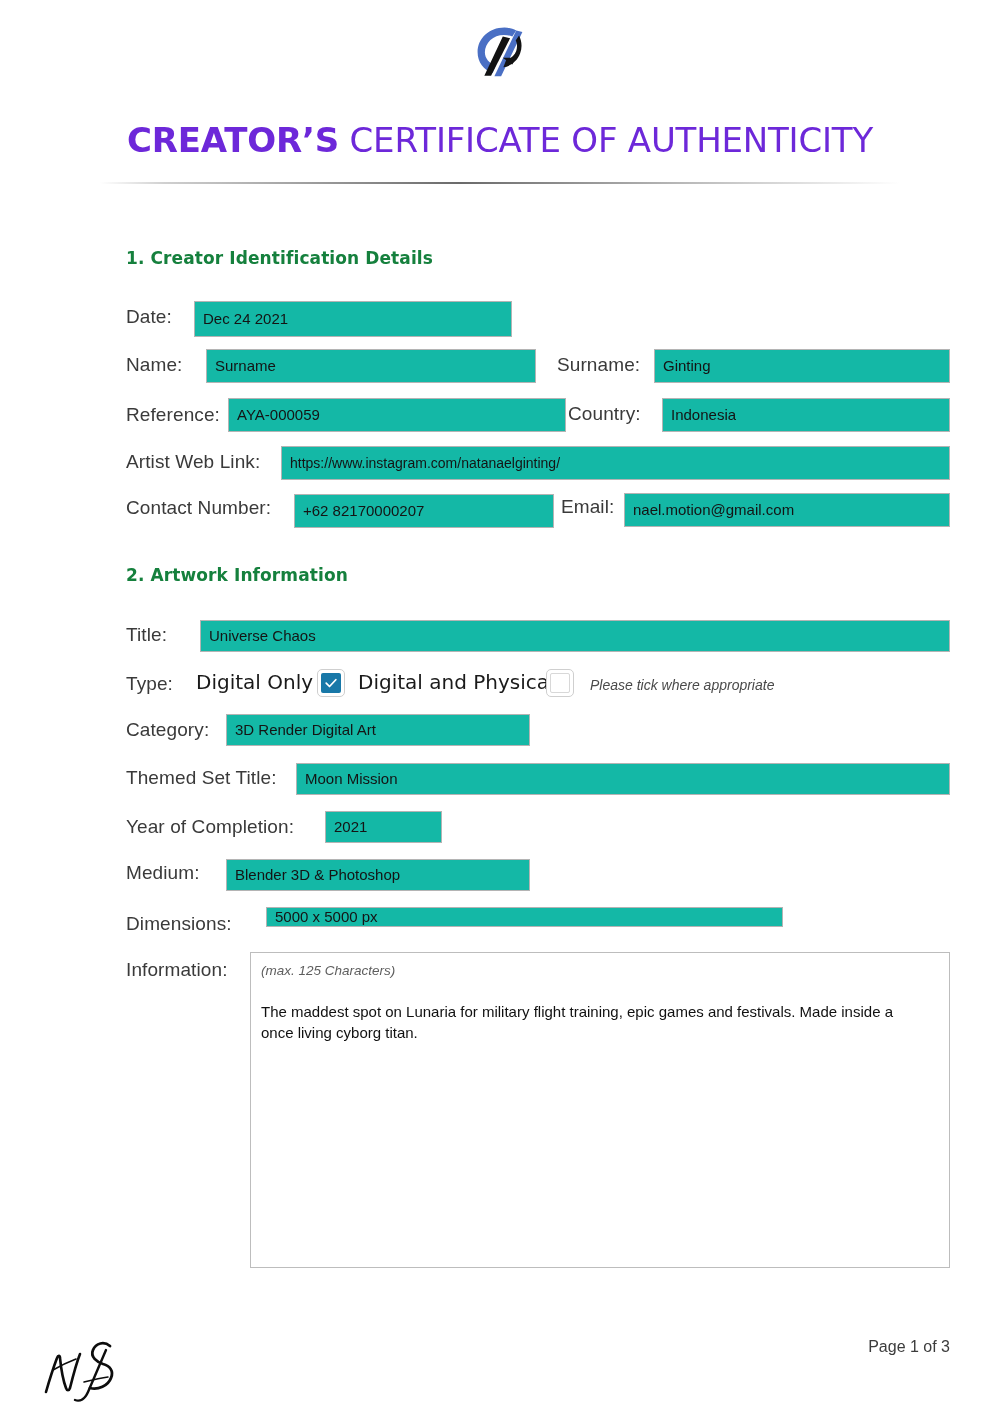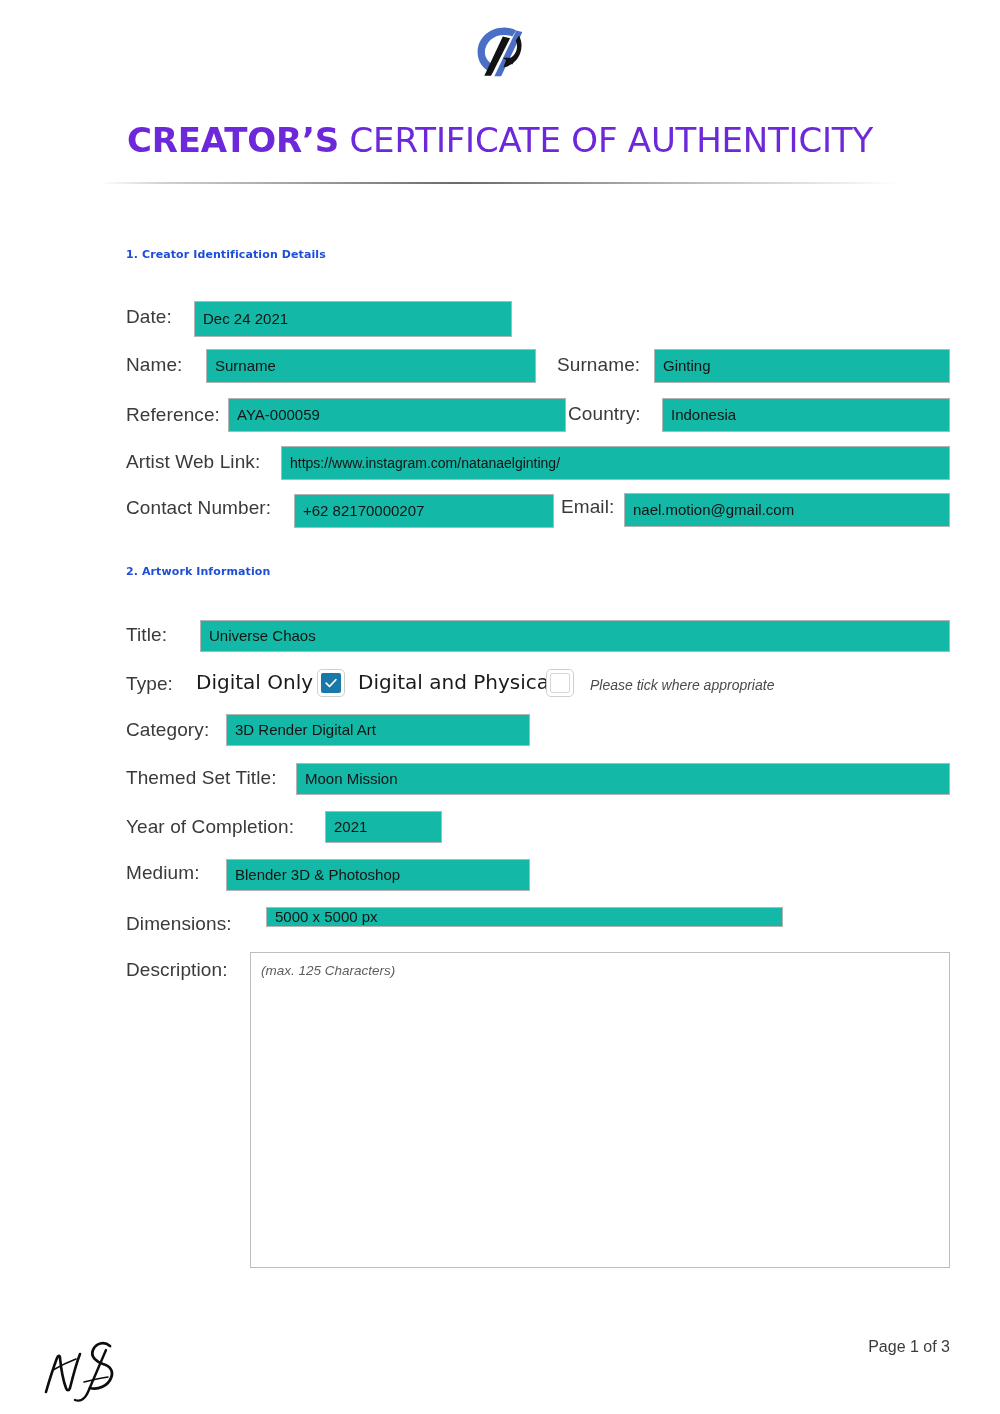--- a/index.html
+++ b/index.html
@@ -75,23 +75,23 @@
         rgba(80,80,80,0.85) 45%,
         rgba(110,110,110,0.5) 72%,
         rgba(170,170,170,0) 100%);
   }
 
   
   .section-heading {
     position: absolute;
     left: 126px;
     font-family: "DejaVu Sans", sans-serif;
-    font-size: 11px;
+    font-size: 17px;
     font-weight: 700;
-    color: #1d4ed8;
+    color: #15803d;
     letter-spacing: 0.1px;
     white-space: nowrap;
   }
   #sec1-heading { top: 248px; }
   #sec2-heading { top: 565px; }
 
   
   .f-label {
     position: absolute;
     font-family: "Liberation Sans", sans-serif;
@@ -314,23 +314,24 @@
 <div class="f-label" style="left:126px; top:862px;">Medium:</div>
 <div class="f-box" style="left:226px; top:859px; width:304px; height:32px;">
   <span class="f-val">Blender 3D &amp; Photoshop</span>
 </div>
 
 <div class="f-label" style="left:126px; top:913px;">Dimensions:</div>
 <div class="f-box" style="left:266px; top:907px; width:517px; height:20px;">
   <span class="f-val">5000 x 5000 px</span>
 </div>
 
-<div class="f-label" style="left:126px; top:959px;">Description:</div>
+<div class="f-label" style="left:126px; top:959px;">Information:</div>
 <div id="description-box">
   <div id="description-hint">(max. 125 Characters)</div>
+  <div id="description-text">The maddest spot on Lunaria for military flight training, epic games and festivals. Made inside a once living cyborg titan.</div>
 </div>
 
 <svg id="signature" viewBox="0 0 100 78" aria-hidden="true">
   <g fill="none" stroke="#0d0d0d" stroke-linecap="round" stroke-linejoin="round">
     <path d="M6 62 C10 48 14 36 17 28 C18 25 20 25 20 28 C21 38 23 50 26 58 C27 61 29 61 30 58 C33 46 36 34 40 24" stroke-width="2.6"></path>
     <path d="M13 40 C20 36 28 32 36 29" stroke-width="1.6"></path>
     <path d="M70 16 C64 11 56 13 53 20 C50 27 57 32 63 34 C70 36 74 41 71 48 C68 56 58 60 50 58" stroke-width="2.8"></path>
     <path d="M66 20 C60 34 54 48 48 62 C45 69 40 72 35 70" stroke-width="2.4"></path>
     <path d="M44 52 C52 50 60 48 68 47" stroke-width="1.5"></path>
   </g>

